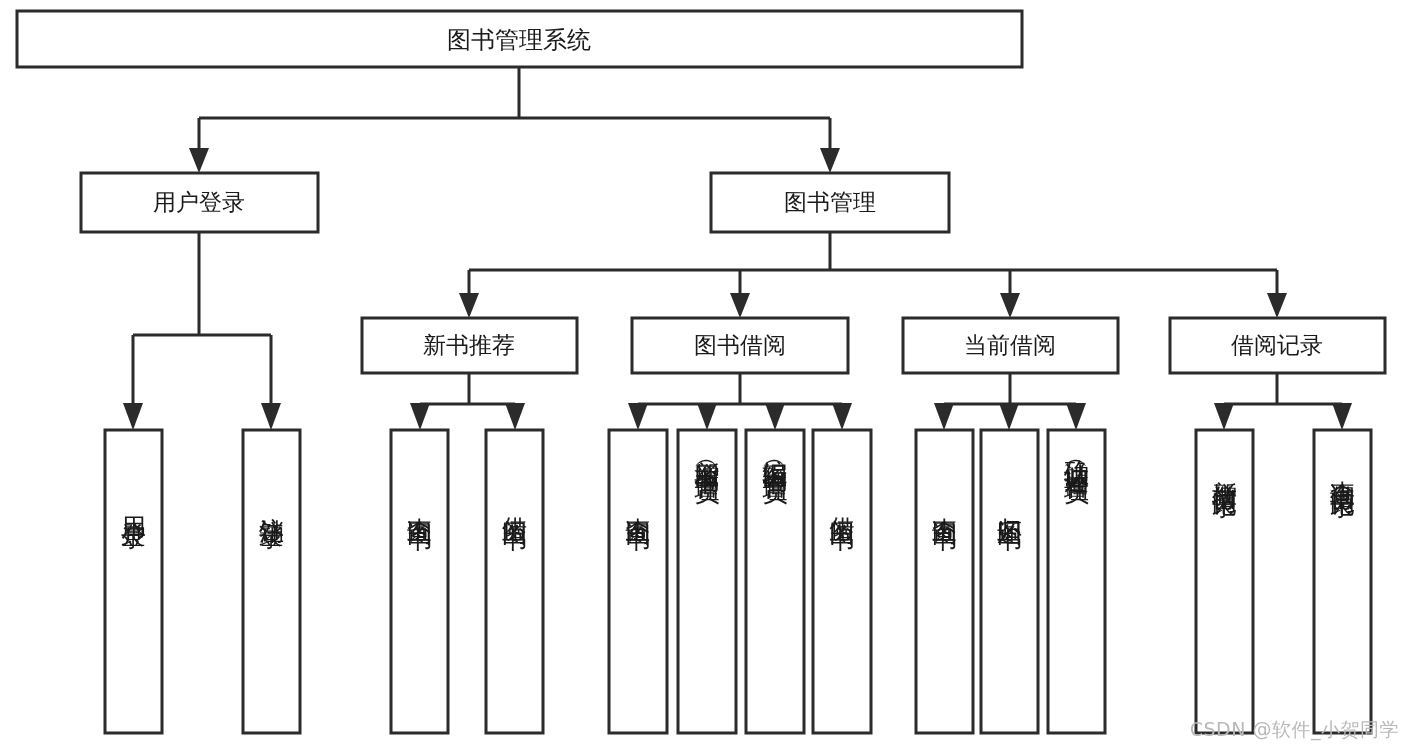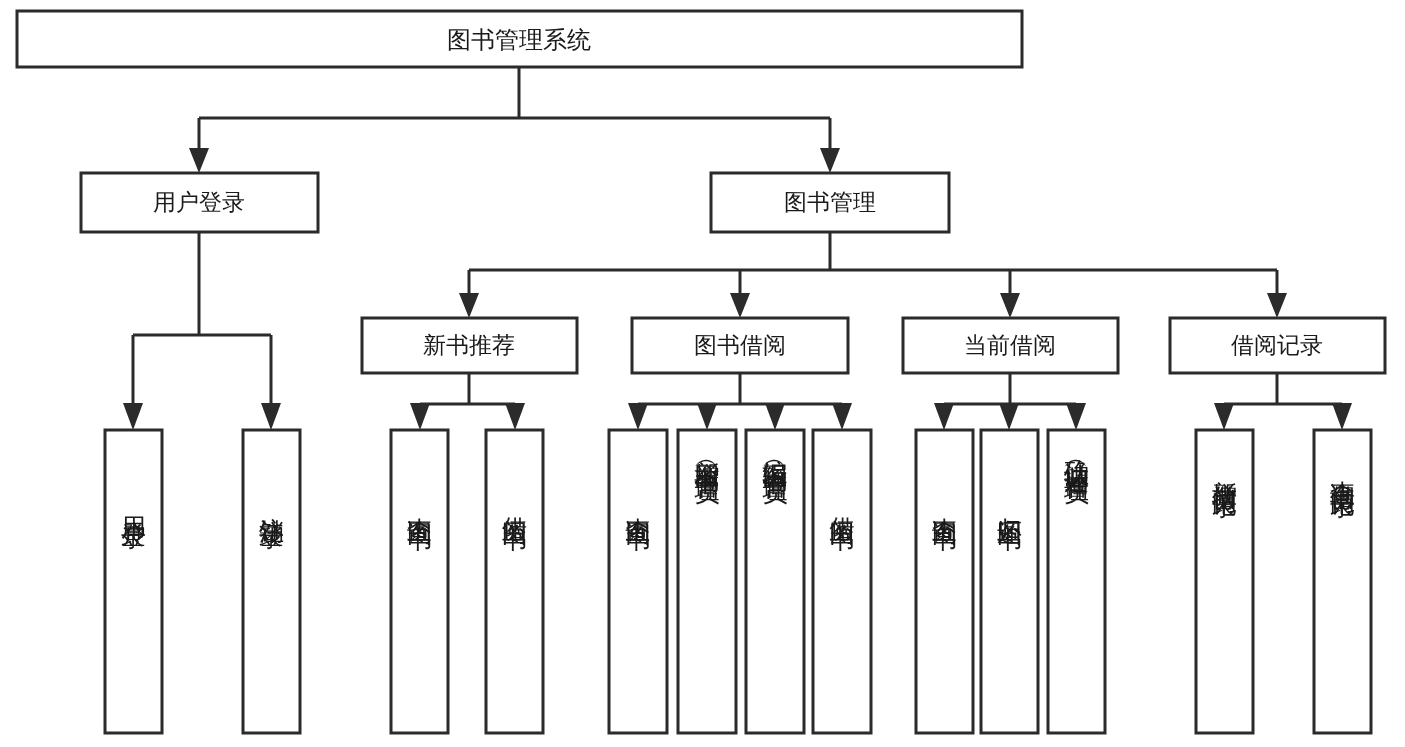--- a/index.html
+++ b/index.html
@@ -259,13 +259,14 @@
     <span class="leaf-label">确认归还（管理员）</span>
   </div>
 
   <div class="leaf-label-wrap" style="left:1196px; top:460px; width:57px; height:273px;">
     <span class="leaf-label">新增借阅记录</span>
   </div>
   <div class="leaf-label-wrap" style="left:1314px; top:460px; width:57px; height:273px;">
     <span class="leaf-label">查询借阅记录</span>
   </div>
 
+  <div class="watermark">CSDN @软件_小贺同学</div>
 </div>
 
 </body></html>

